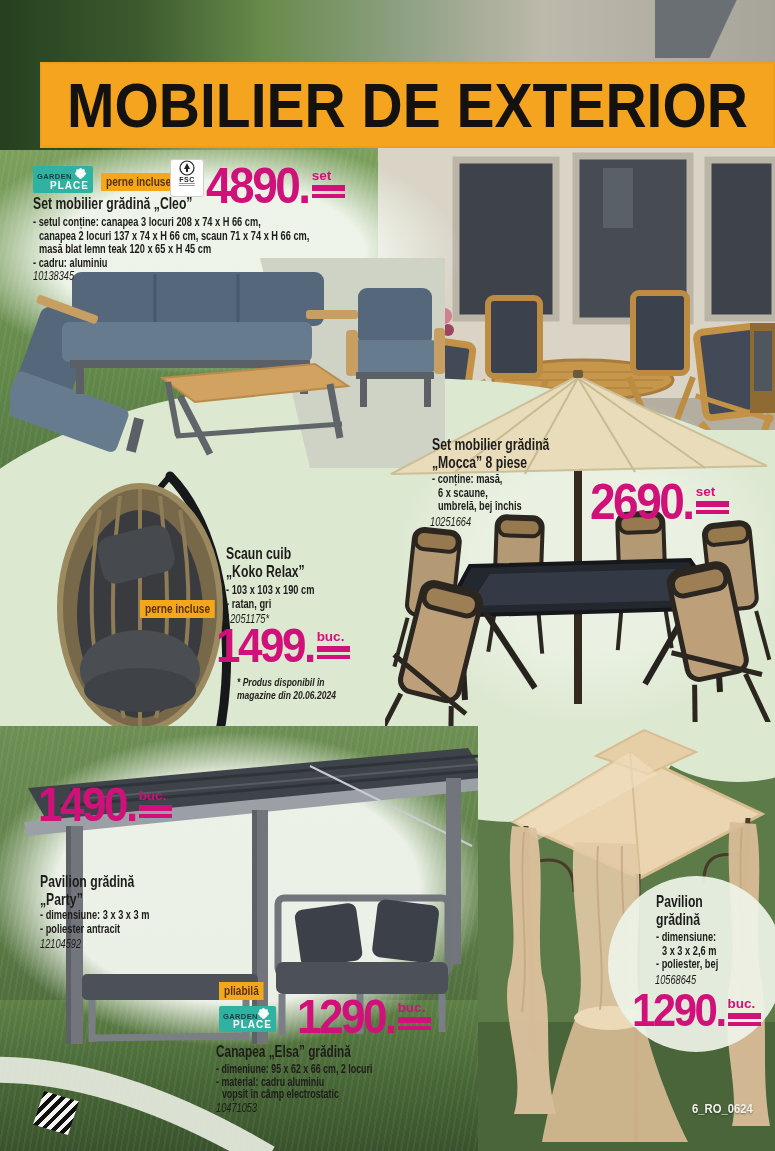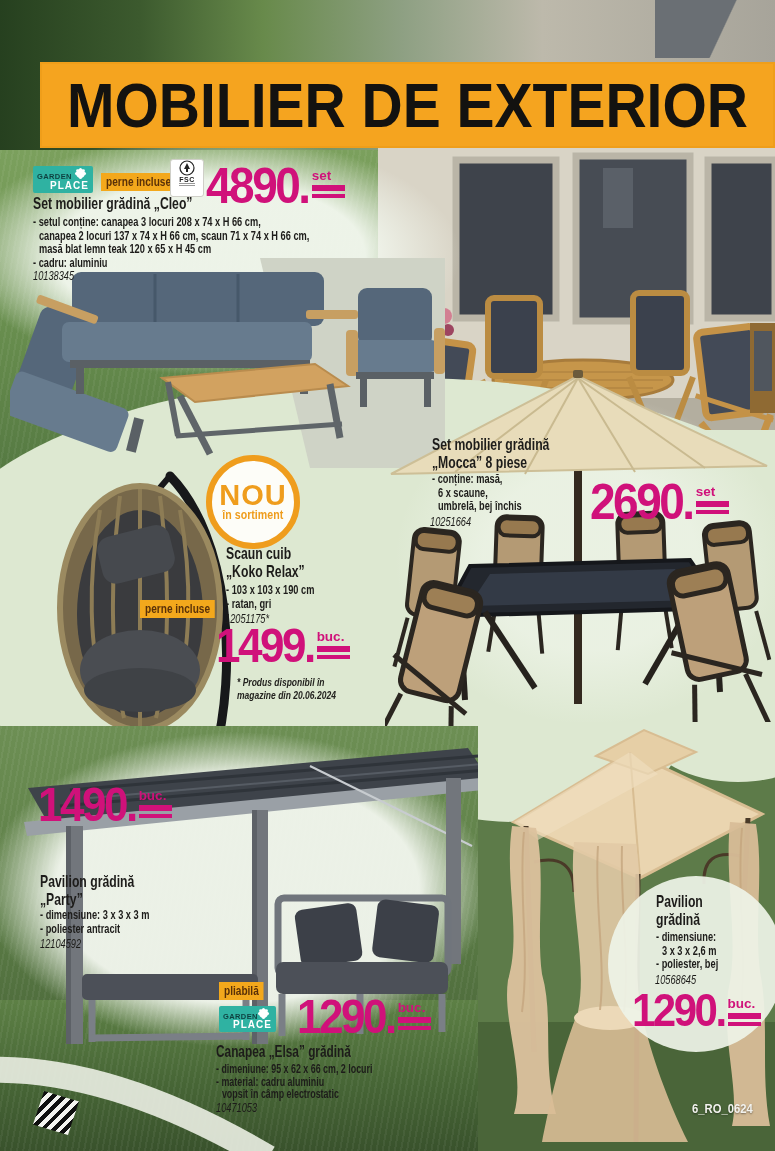--- a/index.html
+++ b/index.html
@@ -433,24 +433,20 @@
   <div class="article-abs cond" style="left:430px;top:515px">10251664</div>
   <div class="price" style="left:590px;top:481px">
     <span class="p-digits">2690</span>
       <span class="p-digits">.</span>
     <span class="p-tail">
       <span class="p-unit">set</span>
       <span class="p-dash"></span>
     </span>
   </div>
 
-  <div class="nou-badge">
-    <span class="nou-1">NOU</span>
-    <span class="nou-2">în sortiment</span>
-  </div>
   <div class="badge" style="left:140px;top:600px">perne incluse</div>
   <div class="p-title cond" style="left:226px;top:545px">
     <span style="display:block">Scaun cuib</span>
     <span style="display:block">„Koko Relax”</span>
   </div>
   <div class="p-details cond" style="left:226px;top:584px">
     <span>- 103 x 103 x 190 cm</span>
     <span>- ratan, gri</span>
   </div>
   <div class="article-abs cond" style="left:225px;top:612px">12051175*</div>

